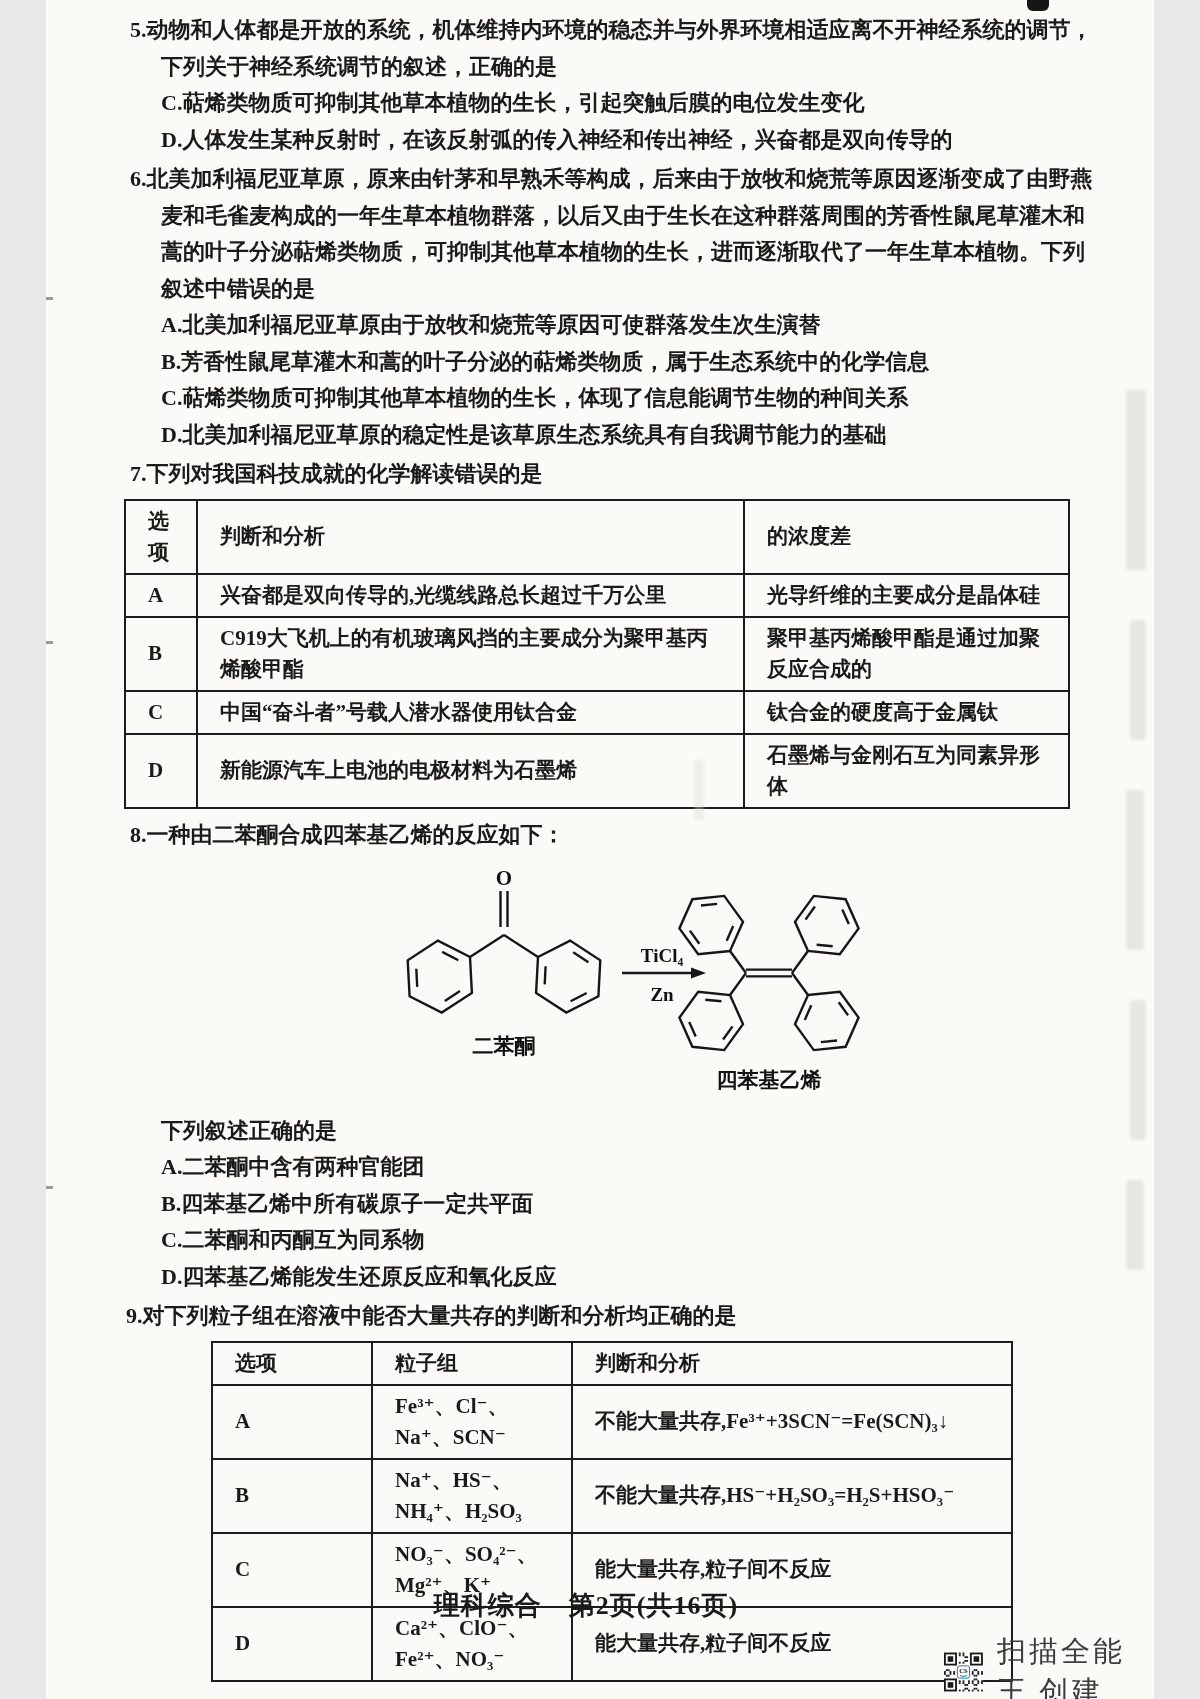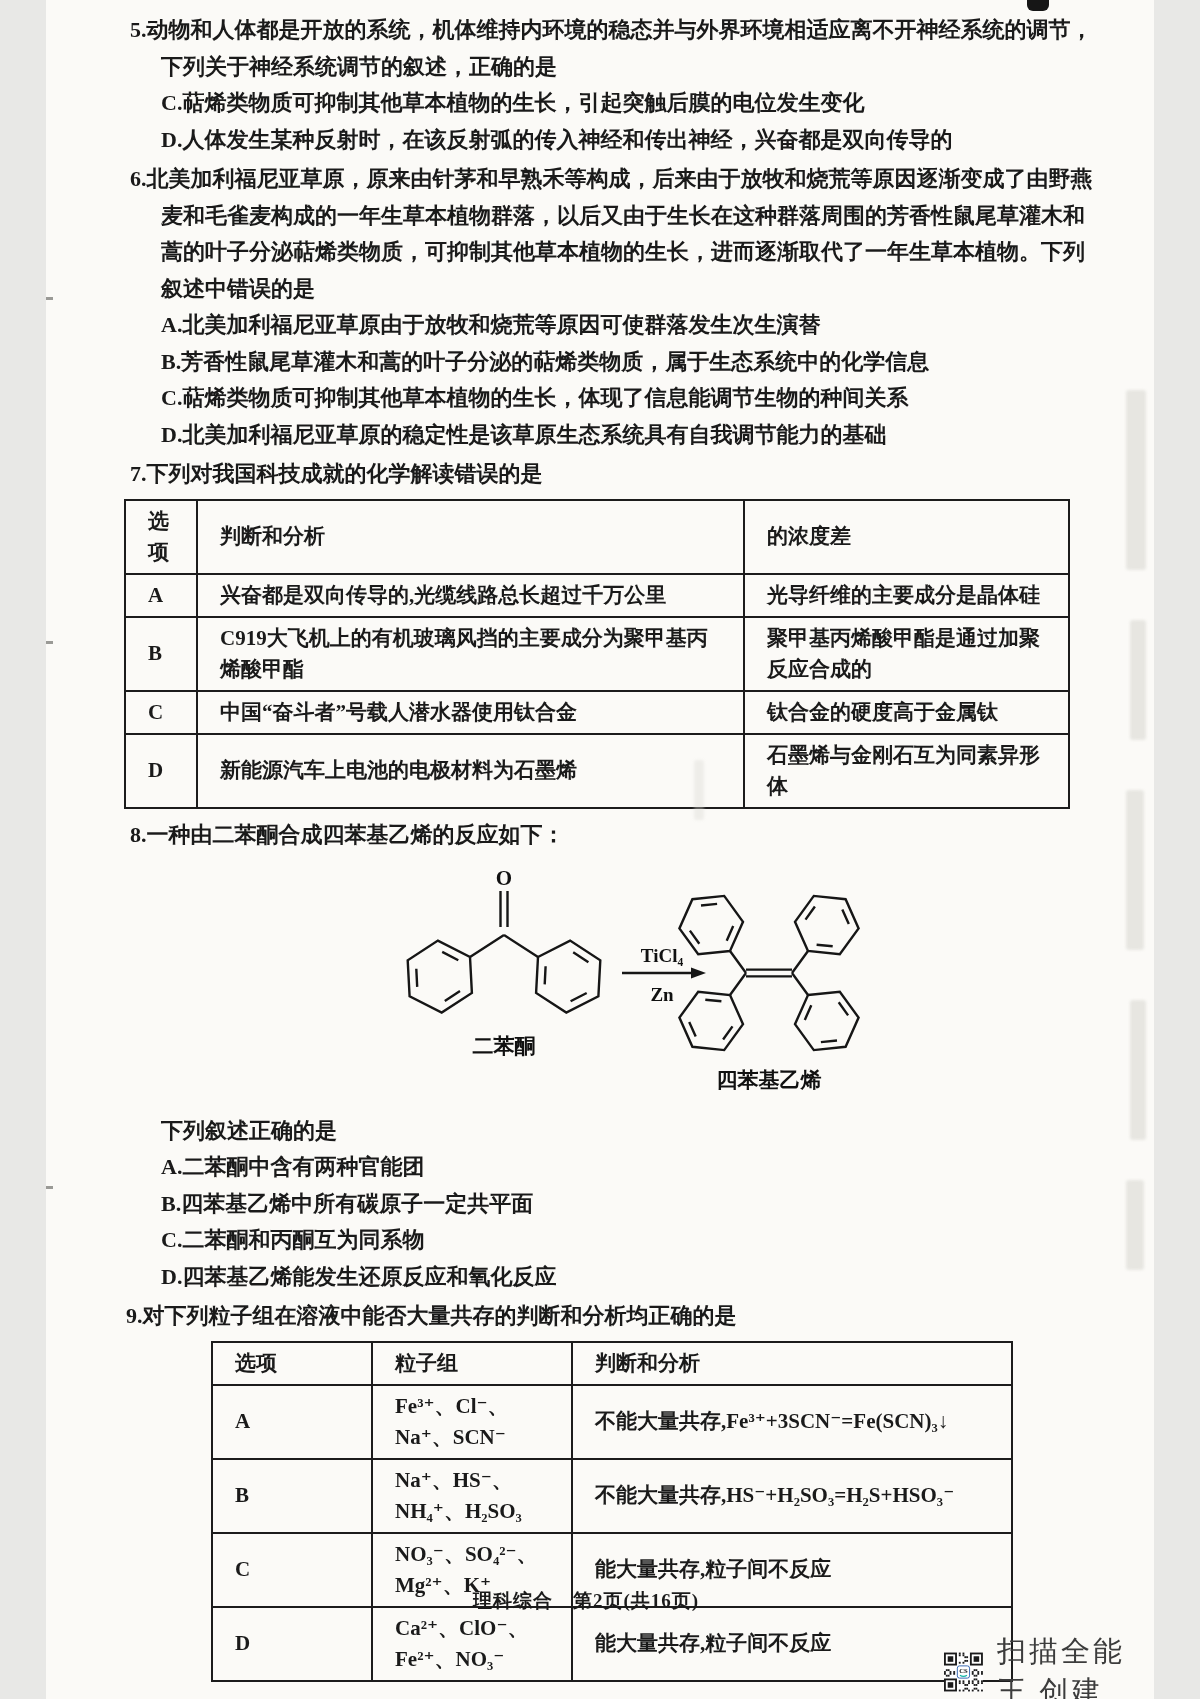--- a/index.html
+++ b/index.html
@@ -26,21 +26,21 @@
   td,th{border:2px solid #1c1c1c;text-align:left;padding:5px 22px;line-height:31px;font-weight:600;}
   th{font-weight:700;}
   .t7{margin:6px 0 8px 38px;width:944px;}
   .t9{margin:6px 0 0 125px;width:800px;}
 
   .diagram-wrap{margin:2px 0 4px 308px;}
   svg text{font-family:"Liberation Serif","DejaVu Serif",serif;font-weight:600;fill:#111;}
 
   .footer{
     position:absolute;top:1588px;left:0;width:1080px;
-    text-align:center;font-size:19px;letter-spacing:1px;
+    text-align:center;font-size:26px;letter-spacing:1px;
   }
 
   .wm{
     position:absolute;top:1632px;left:898px;
     display:flex;align-items:center;gap:14px;
   }
   .wm-text{font-size:29px;color:#3c3c3c;font-weight:400;letter-spacing:3px;
     font-family:"Liberation Serif","DejaVu Serif",serif;}
 
   

